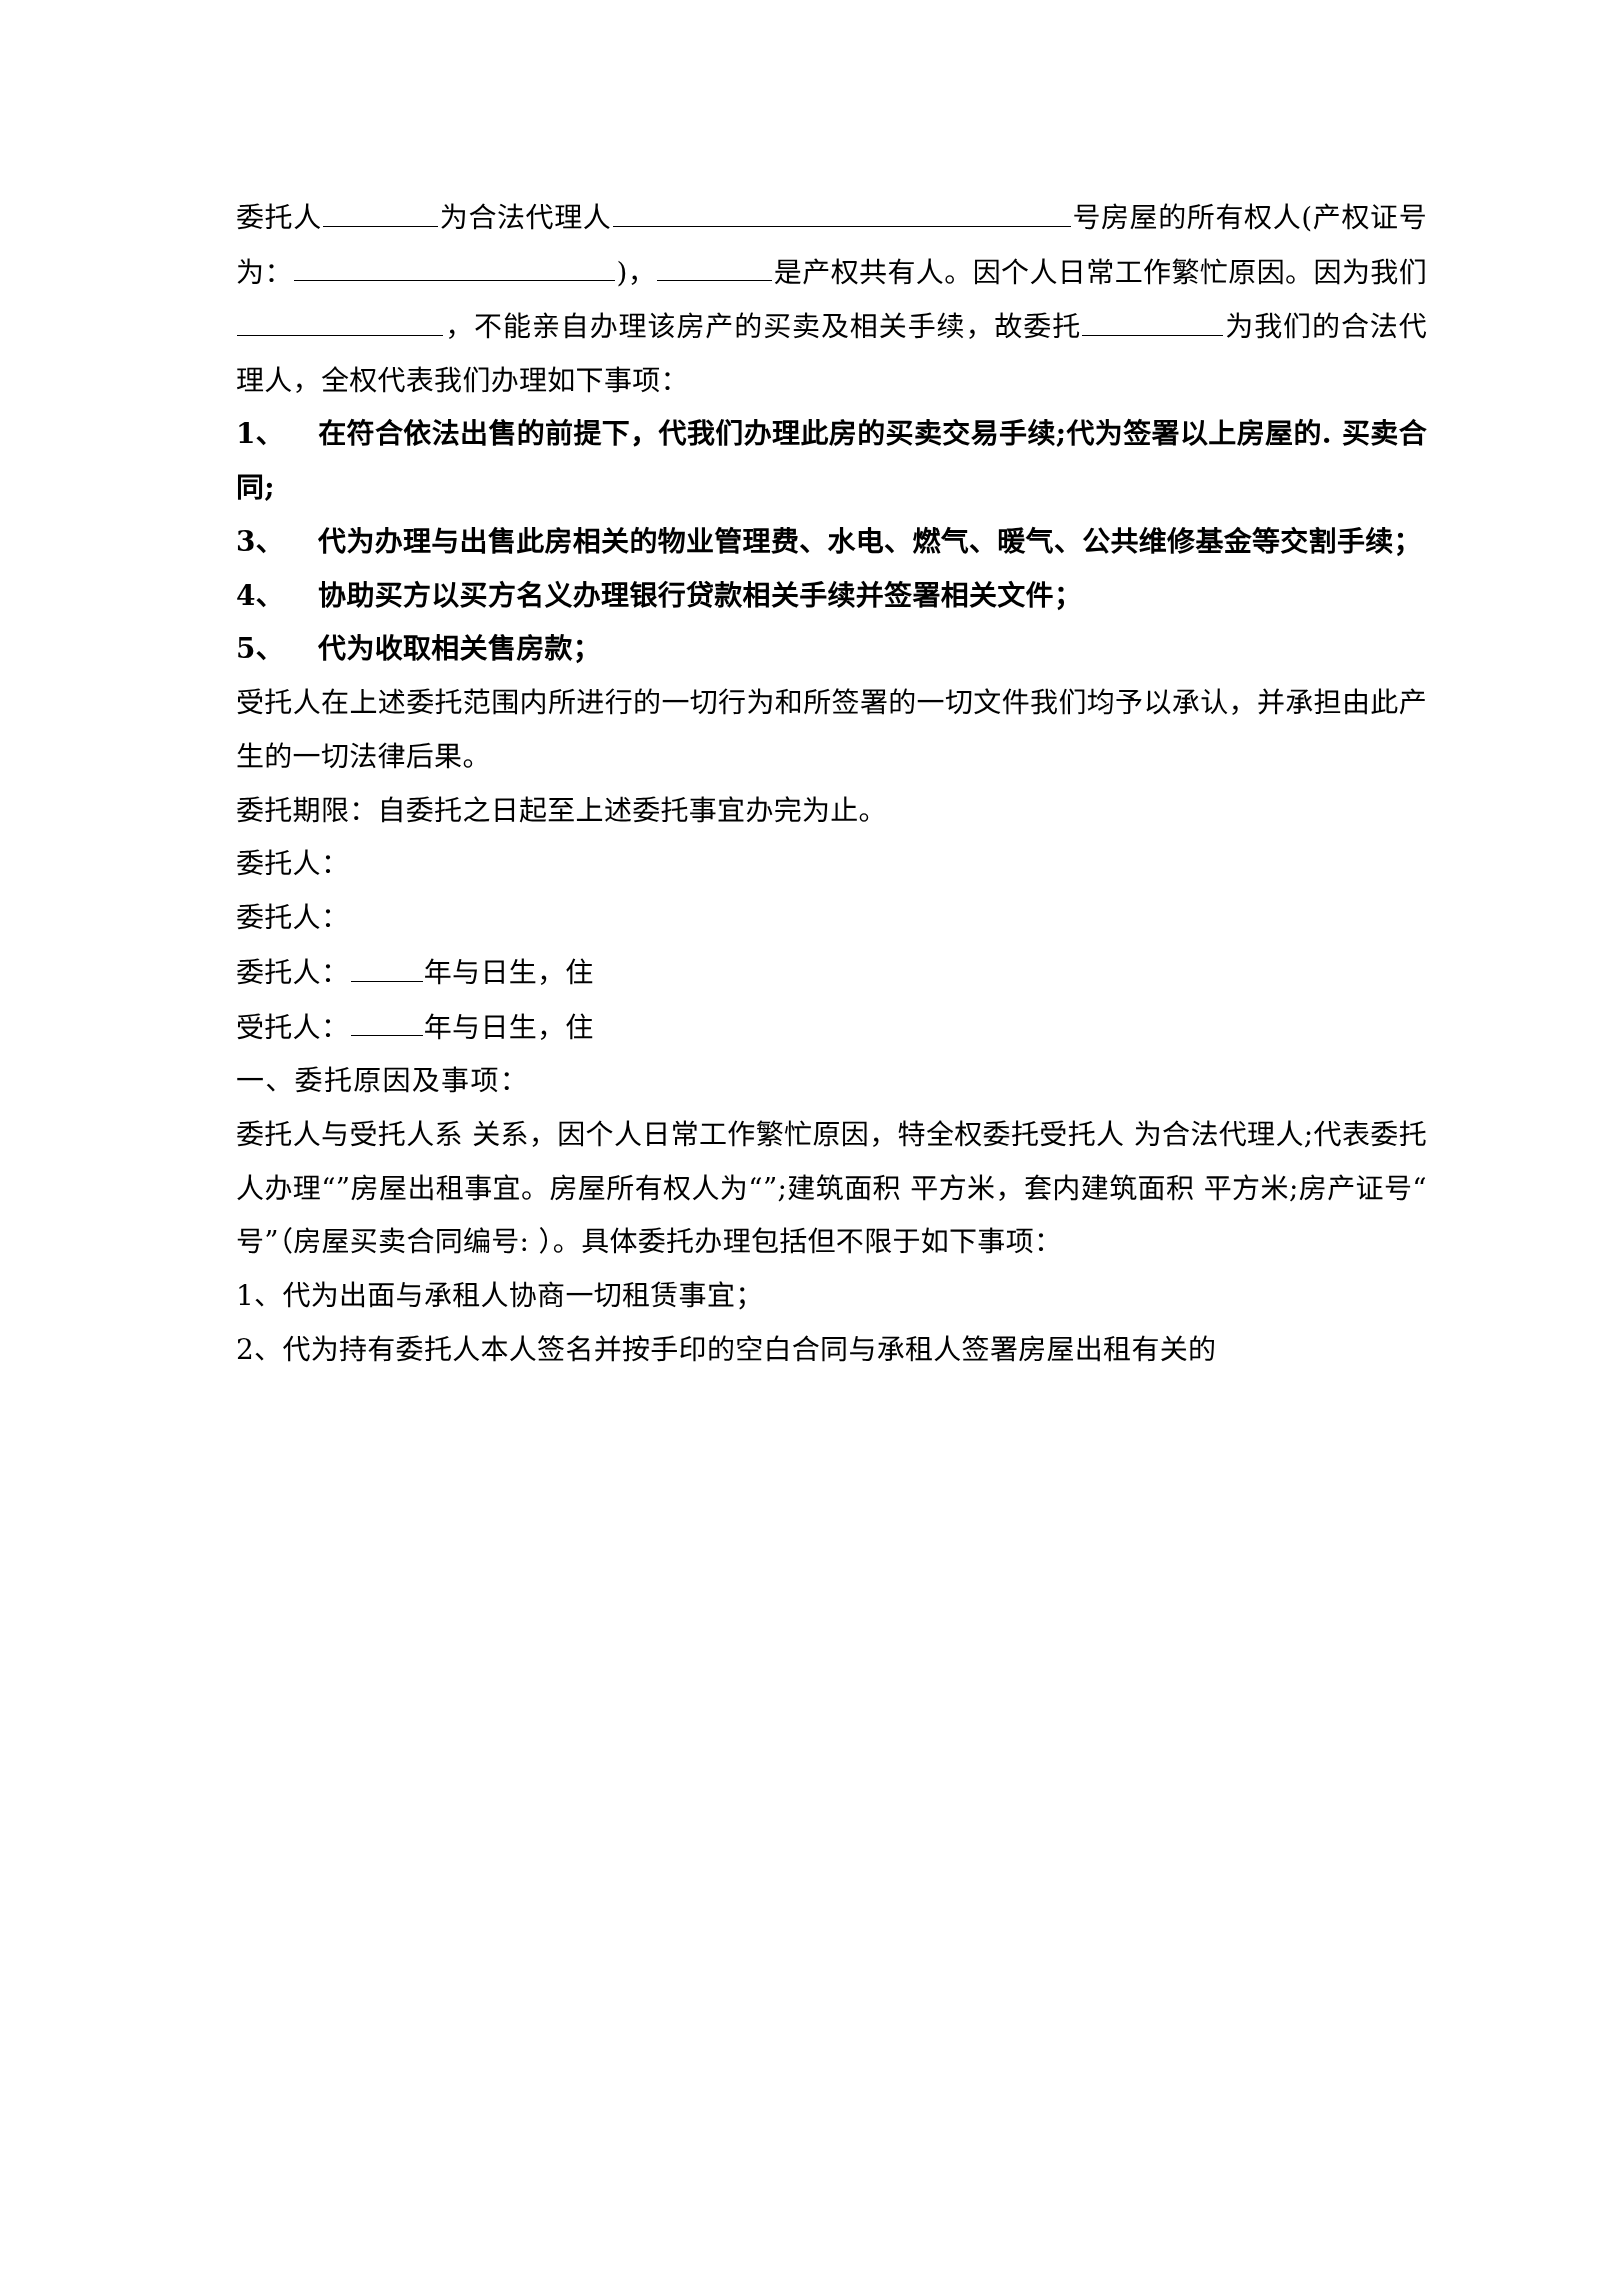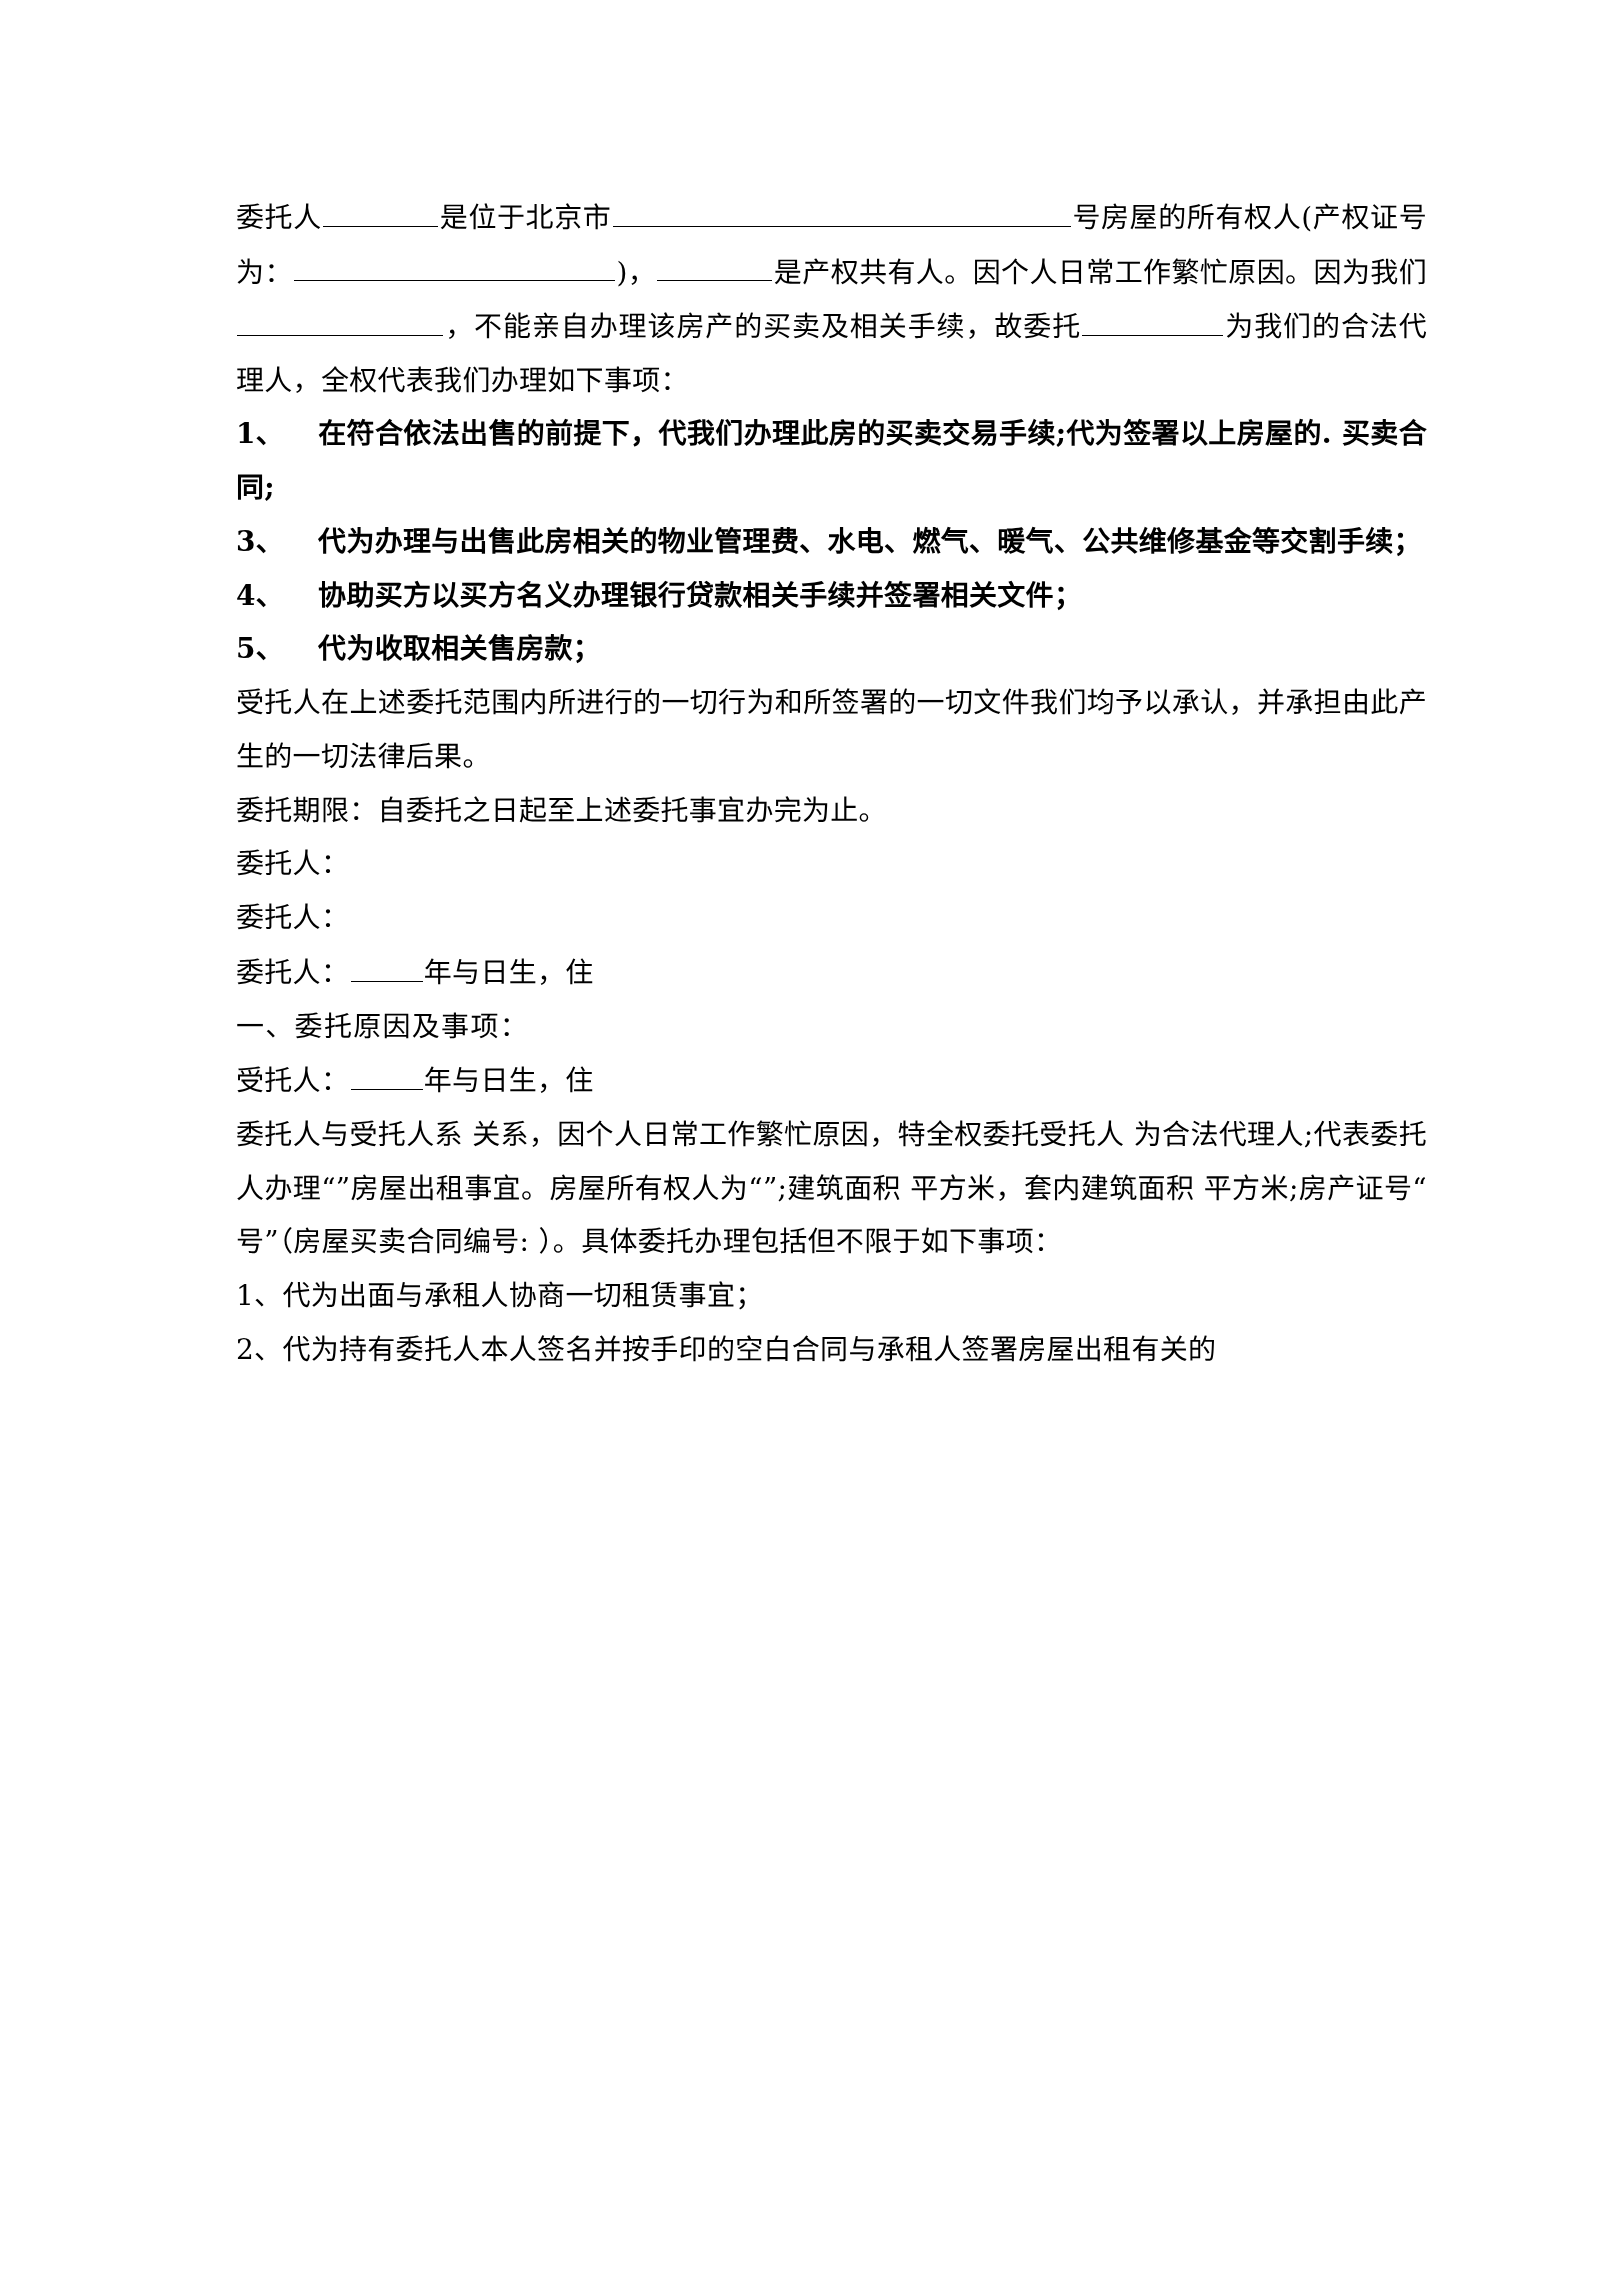--- a/index.html
+++ b/index.html
@@ -69,21 +69,21 @@
 <body>
 
 <div class="page">
   <div class="doc-body">
 
     <p class="para section-title">
       <span></span>
     </p>
 
     <p class="para">
-      <span>委托人</span><span class="blank b-md"></span><span>是位于北京市</span><span class="blank b-wide"></span><span>号房屋的所有权人(产权证号为：</span><span class="blank b-huge"></span><span>)，</span><span class="blank b-md"></span><span>是产权共有人。因个人日常工作繁忙原因。因为我们</span><span class="blank b-xxl"></span><span>，不能亲自办理该房产的买卖及相关手续，故委托</span><span class="blank b-lg"></span><span>为我们的合法代理人，全权代表我们办理如下事项：</span>
+      <span>委托人</span><span class="blank b-md"></span><span>为合法代理人</span><span class="blank b-wide"></span><span>号房屋的所有权人(产权证号为：</span><span class="blank b-huge"></span><span>)，</span><span class="blank b-md"></span><span>是产权共有人。因个人日常工作繁忙原因。因为我们</span><span class="blank b-xxl"></span><span>，不能亲自办理该房产的买卖及相关手续，故委托</span><span class="blank b-lg"></span><span>为我们的合法代理人，全权代表我们办理如下事项：</span>
     </p>
 
     <p class="para num-item">
       <span class="num">1、</span><span class="gap"></span><span>在符合依法出售的前提下，代我们办理此房的买卖交易手续;代为签署以上房屋的. 买卖合同;</span>
     </p>
 
 
     <p class="para num-item">
       <span class="num">3、</span><span class="gap"></span><span>代为办理与出售此房相关的物业管理费、水电、燃气、暖气、公共维修基金等交割手续；</span>
     </p>
@@ -112,26 +112,26 @@
     <p class="para">
       <span>委托人：</span>
     </p>
 
 
 
     <p class="para">
       <span>委托人：</span><span class="blank b-sm"></span><span>年与日生，住</span>
     </p>
 
+    <p class="para">
+      <span>受托人：</span><span class="blank b-sm"></span><span>年与日生，住</span>
+    </p>
+
     <p class="para spaced-sm">
       <span>一、委托原因及事项：</span>
-    </p>
-
-    <p class="para">
-      <span>受托人：</span><span class="blank b-sm"></span><span>年与日生，住</span>
     </p>
 
     <p class="para">
       <span>委托人与受托人系 关系，因个人日常工作繁忙原因，特全权委托受托人 为合法代理人;代表委托人办理“”房屋出租事宜。房屋所有权人为“”;建筑面积 平方米，套内建筑面积 平方米;房产证号“ 号”（房屋买卖合同编号: ）。具体委托办理包括但不限于如下事项：</span>
     </p>
 
     <p class="para">
       <span>1、代为出面与承租人协商一切租赁事宜；</span>
     </p>
 

